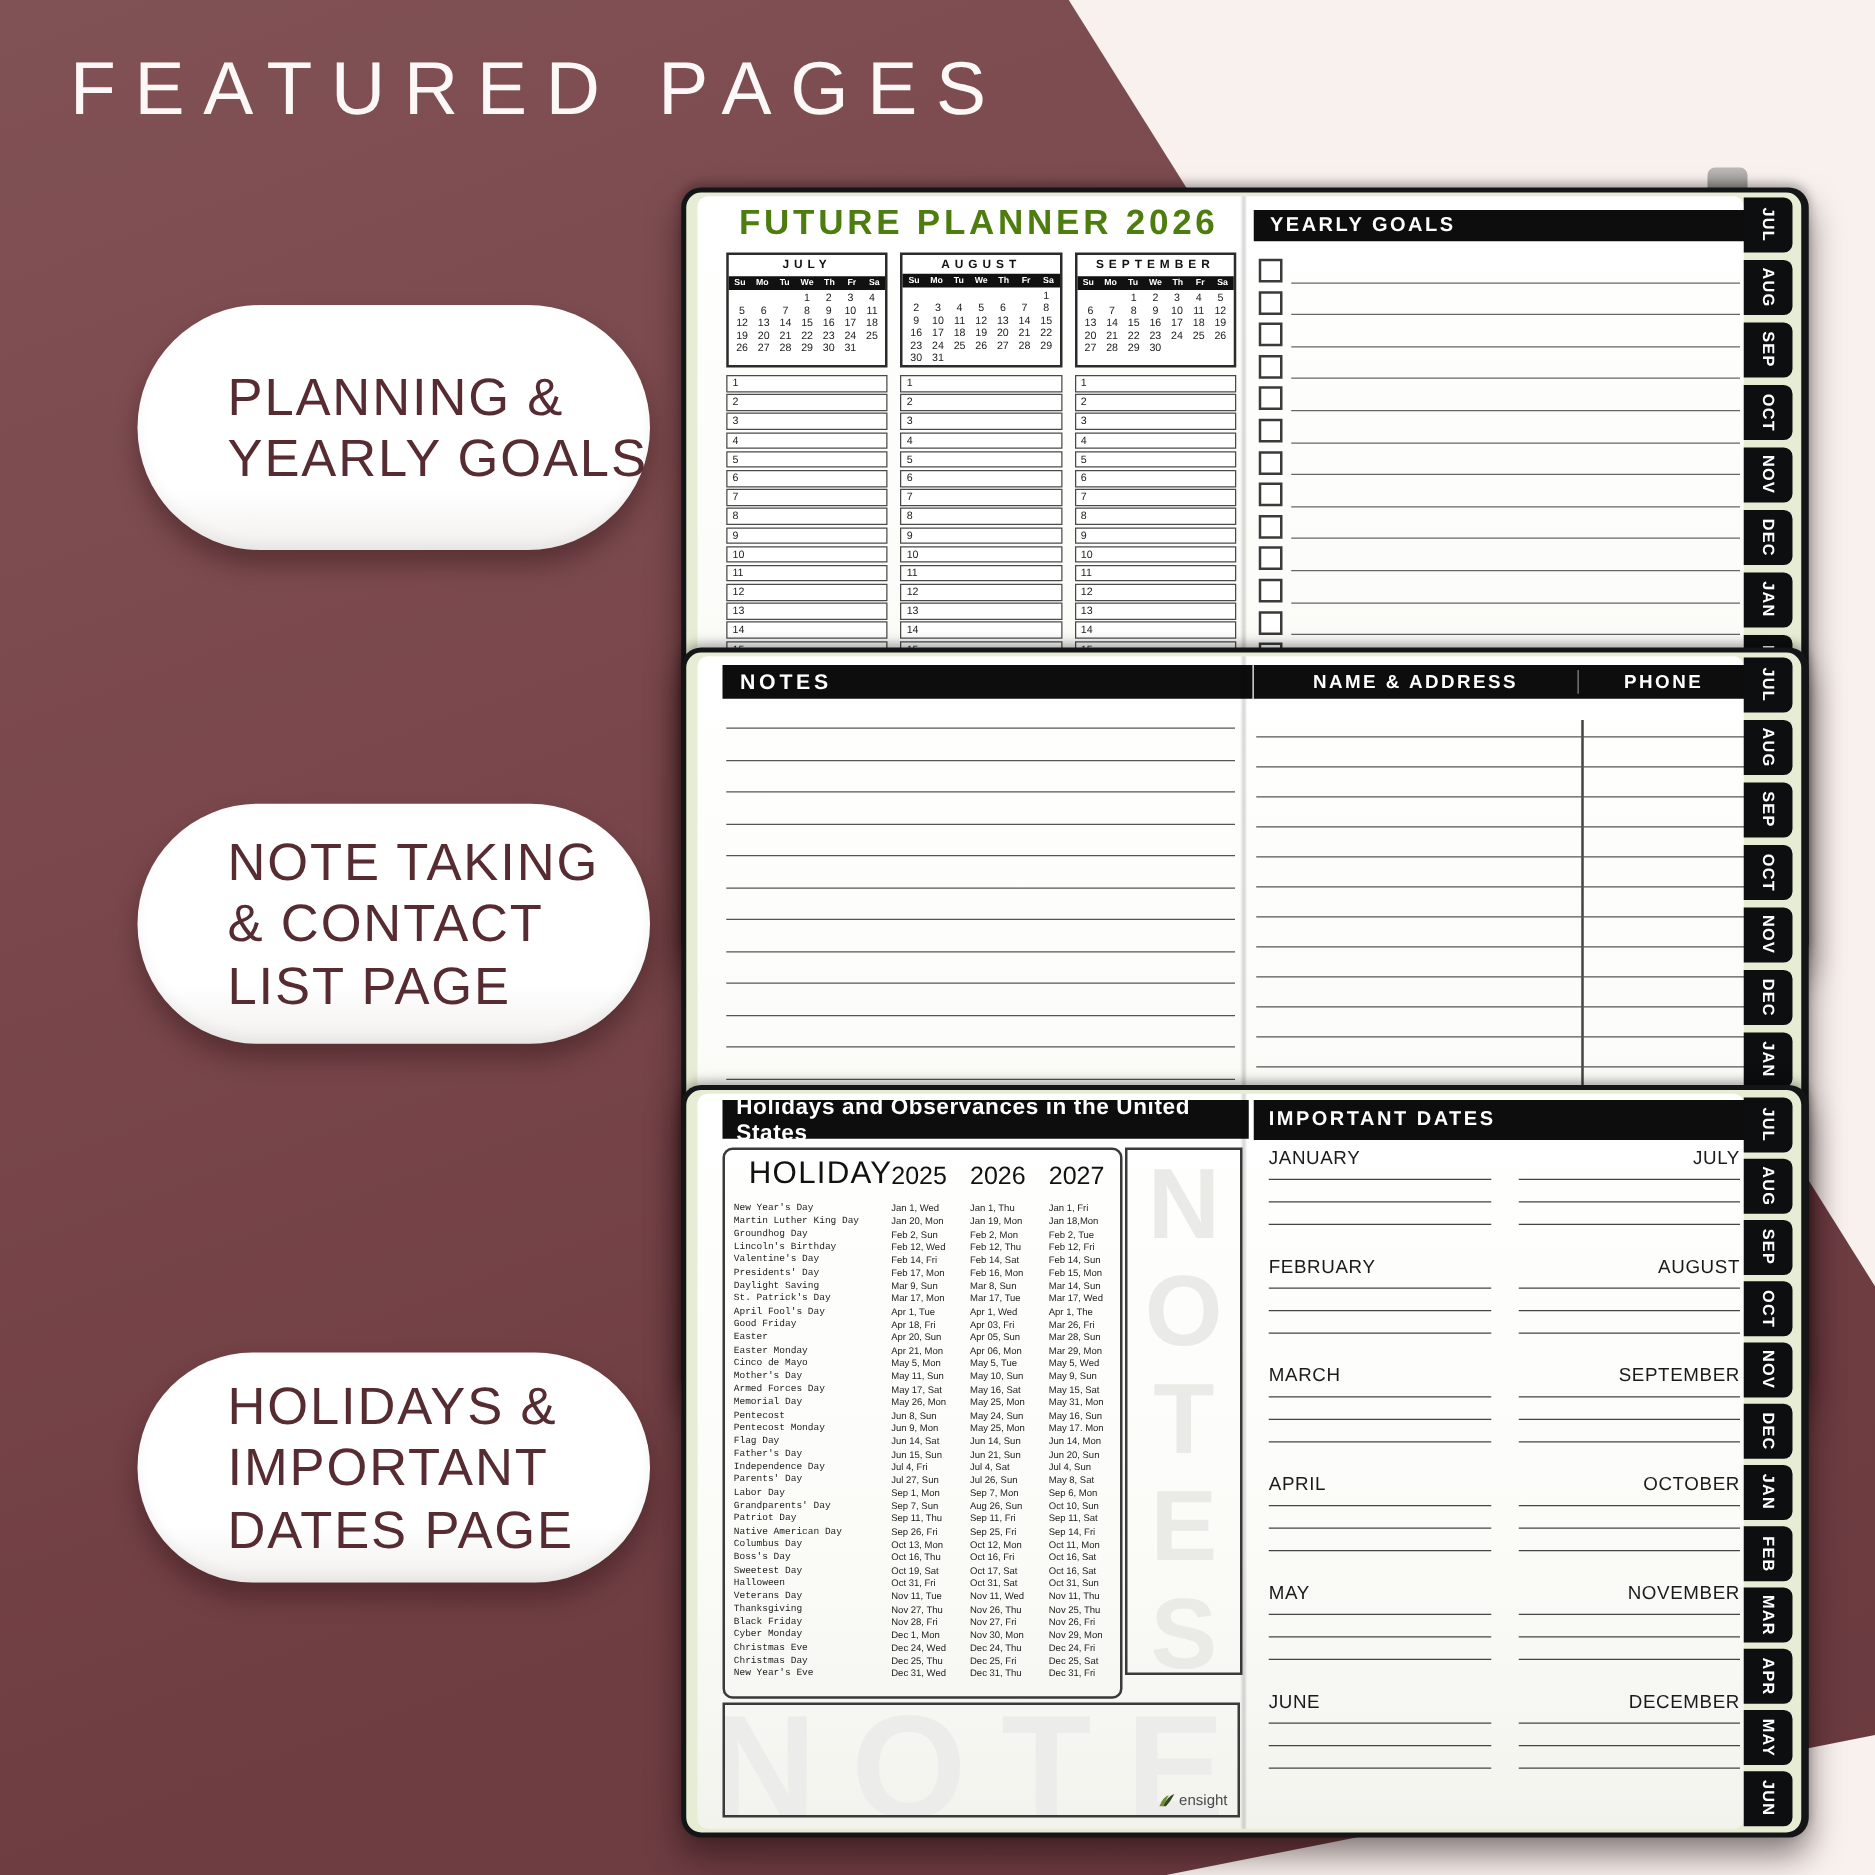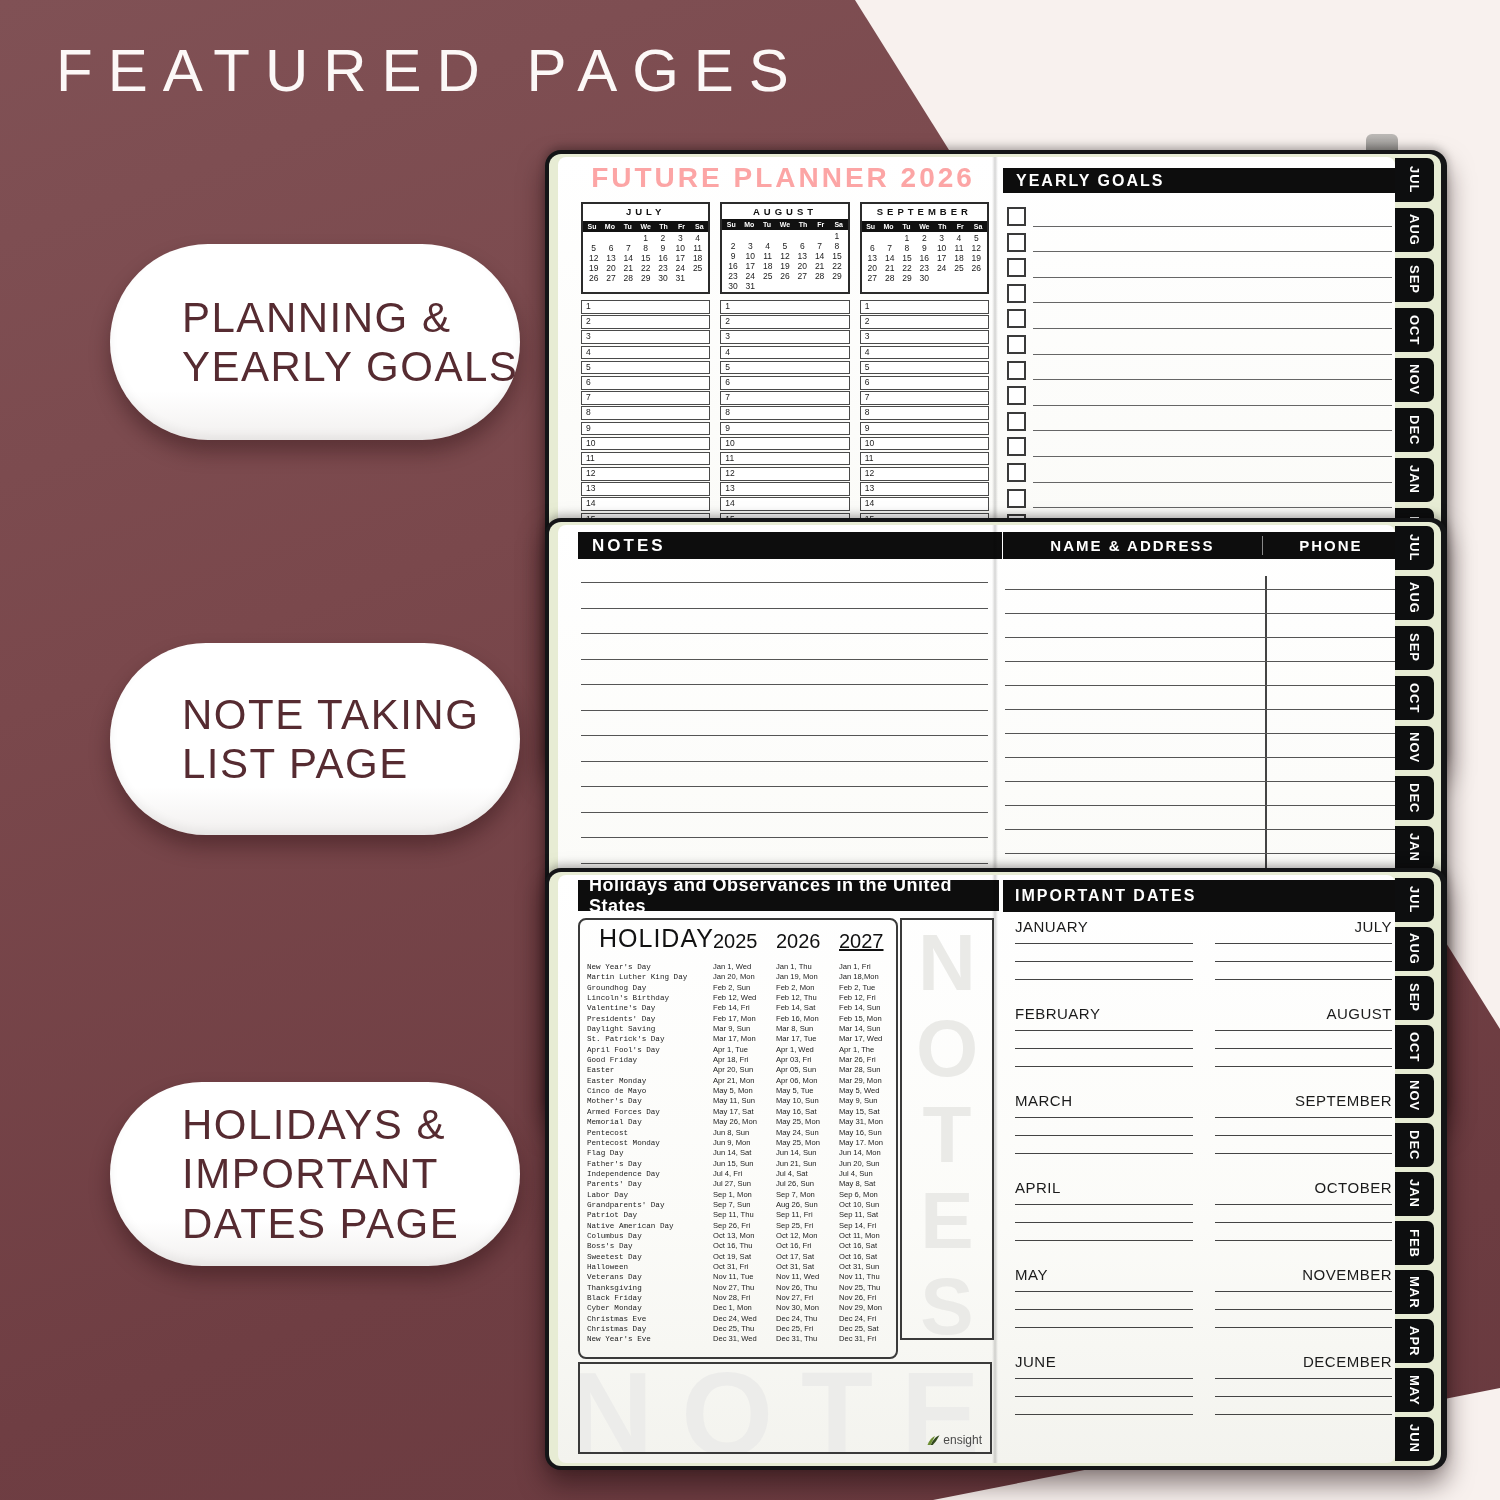--- a/index.html
+++ b/index.html
@@ -26,21 +26,21 @@
   .paper{position:absolute;left:13px;top:7px;bottom:7px;right:52px;border-radius:8px;
          background:linear-gradient(180deg,#ffffff 0%,#fbfbf8 60%,#f3f3ee 100%);}
   .seam{position:absolute;left:447px;top:7px;bottom:7px;width:6px;
         background:linear-gradient(90deg,rgba(0,0,0,0),rgba(0,0,0,.16),rgba(0,0,0,0));}
   .tab{position:absolute;right:13px;width:39px;height:44px;background:#0d0e0f;border-radius:0 7px 7px 0;
        color:#fff;font-size:13px;font-weight:bold;letter-spacing:1px;display:flex;align-items:center;
        justify-content:center;writing-mode:vertical-rl;}
   .bar{position:absolute;background:#0d0d0d;color:#fff;font-weight:bold;display:flex;align-items:center;}
   
   .fp-title{position:absolute;left:33px;top:12px;width:410px;text-align:center;font-size:28px;font-weight:bold;
-            letter-spacing:3px;color:#fca5a5;white-space:nowrap;}
+            letter-spacing:3px;color:#4d7c0f;white-space:nowrap;}
   .cals{position:absolute;left:36px;top:52px;width:408px;display:flex;gap:10px;}
   .cal{flex:1;border:2px solid #2b2b2b;background:#fff;height:88px;display:flex;flex-direction:column;}
   .cal-name{height:15px;font-size:9.5px;font-weight:bold;letter-spacing:4px;text-align:center;padding-top:2px;color:#111;}
   .cal-days{height:11px;background:#111;display:flex;}
   .cal-days span{flex:1;color:#fff;font-size:7px;font-weight:bold;text-align:center;line-height:11px;}
   .cal-grid{flex:1;display:flex;flex-direction:column;padding:1px 2px;}
   .cal-week{flex:1;display:flex;}
   .cal-week span{flex:1;font-size:8.5px;text-align:center;color:#222;line-height:10px;}
   .lists{position:absolute;left:36px;top:150px;width:408px;display:flex;gap:10px;}
   .listcol{flex:1;}
@@ -56,21 +56,21 @@
   .hline{position:absolute;height:0;border-top:1.5px solid #555;}
   .addrbar{left:458px;top:14px;width:396px;height:27px;font-size:15px;letter-spacing:2px;}
   .addrbar .cell1{flex:1.9;text-align:center;} .addrbar .cell2{flex:1;text-align:center;}
   .addrbar .div{width:1px;height:70%;background:#888;}
   .vdiv{position:absolute;width:1.5px;background:#444;}
   
   .holbar{left:33px;top:12px;width:410px;height:31px;font-size:18px;padding-left:11px;letter-spacing:.5px;}
   .holbox{position:absolute;left:33px;top:50px;width:316px;height:437px;border:2px solid #3a3a3a;border-radius:8px;overflow:hidden;}
   .holhead{position:absolute;color:#111;font-weight:400;}
   .hh0{left:7px;top:4px;font-size:25px;letter-spacing:1px;margin-left:12px;}
-  .hh1{left:133px;top:10px;font-size:20px;} .hh2{left:196px;top:10px;font-size:20px;} .hh3{left:259px;top:10px;font-size:20px;text-decoration:underline;}
+  .hh1{left:133px;top:10px;font-size:20px;} .hh2{left:196px;top:10px;font-size:20px;} .hh3{left:259px;top:10px;font-size:20px;}
   .holrows{position:absolute;left:7px;top:42px;right:2px;}
   .hrow{position:relative;height:10.35px;font-size:7.6px;color:#222;}
   .hrow span{position:absolute;top:0;line-height:10.3px;white-space:nowrap;}
   .hn{left:0;font-family:Liberation Mono, monospace;} .h25{left:126px;} .h26{left:189px;} .h27{left:252px;}
   .vstrip{position:absolute;left:355px;top:50px;width:90px;height:418px;border:2px solid #3a3a3a;overflow:hidden;text-align:center;}
   .vletter{font-size:80px;font-weight:bold;color:#eaeae7;line-height:86px;}
   .notesbox{position:absolute;left:33px;top:494px;width:410px;height:88px;border:2px solid #3a3a3a;overflow:hidden;}
   .wmark{position:absolute;left:-12px;top:-18px;width:430px;text-align:center;font-size:118px;font-weight:bold;
          color:#ececе9;color:#ececea;letter-spacing:28px;white-space:nowrap;}
   .brand{position:absolute;right:8px;bottom:5px;font-size:12px;color:#4a4a4a;display:flex;align-items:flex-end;gap:2px;}
@@ -90,20 +90,21 @@
 
   <div class="callout c1">
       <div class="ctext" id="co0">
         <div>PLANNING &amp;</div>
         <div>YEARLY GOALS</div>
       </div>
     </div>
   <div class="callout c2">
       <div class="ctext" id="co1">
         <div>NOTE TAKING</div>
+        <div>&amp; CONTACT</div>
         <div>LIST PAGE</div>
       </div>
     </div>
   <div class="callout c3">
       <div class="ctext" id="co2">
         <div>HOLIDAYS &amp;</div>
         <div>IMPORTANT</div>
         <div>DATES PAGE</div>
       </div>
     </div>

